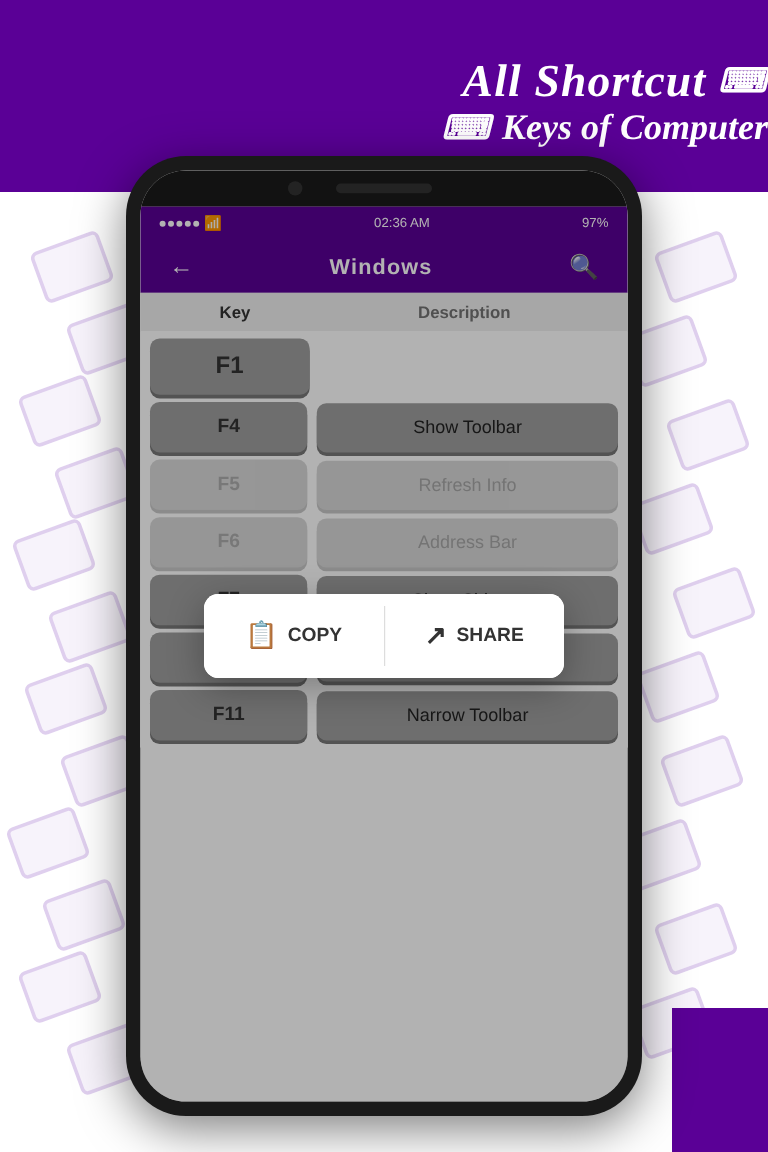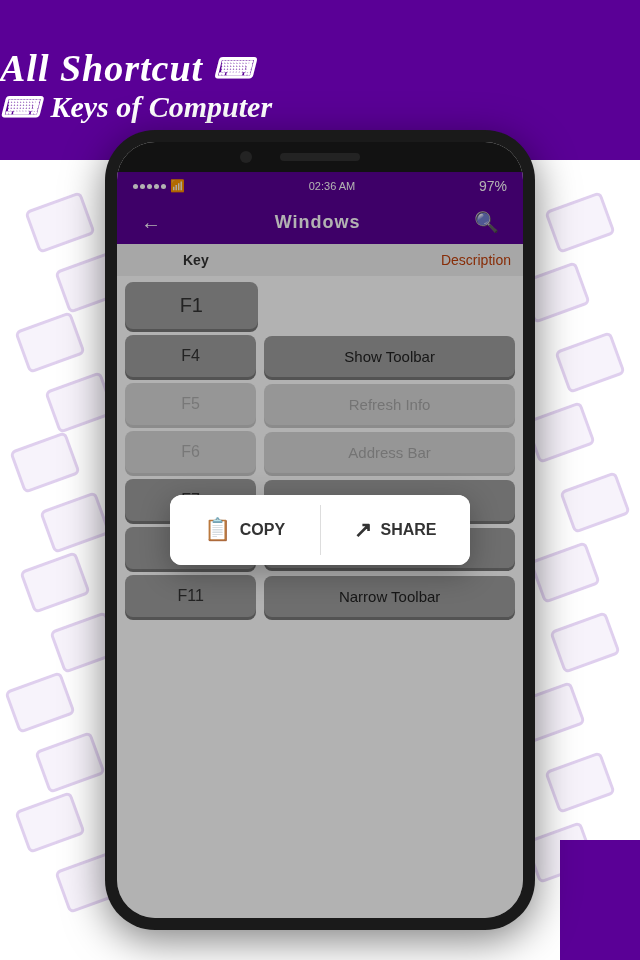--- a/index.html
+++ b/index.html
@@ -46,21 +46,21 @@
     }
 
     
     .header {
       position: absolute;
       top: 0; left: 0; right: 0;
       height: 155px;
       z-index: 10;
       display: flex;
       flex-direction: column;
-      align-items: flex-start;
+      align-items: flex-end;
       justify-content: center;
       padding-top: 15px;
     }
     .app-title-line1 {
       color: white;
       font-size: 38px;
       font-family: 'Times New Roman', serif;
       font-style: italic;
       font-weight: bold;
       letter-spacing: 1px;
@@ -184,24 +184,24 @@
     }
     .th-key {
       width: 35%;
       text-align: center;
       font-weight: bold;
       font-size: 14px;
       color: #333;
     }
     .th-desc {
       width: 65%;
-      text-align: right;
-      font-weight: normal;
+      text-align: center;
+      font-weight: bold;
       font-size: 14px;
-      color: #c2410c;
+      color: #737373;
     }
 
     
     .shortcut-list {
       padding: 6px 8px;
       display: flex;
       flex-direction: column;
       gap: 6px;
       background: white;
     }
@@ -210,21 +210,21 @@
       gap: 8px;
       align-items: center;
     }
     .key-btn {
       width: 34%;
       padding: 12px 4px;
       background: #9e9e9e;
       border: none;
       border-radius: 8px;
       font-size: 16px;
-      font-weight: normal;
+      font-weight: bold;
       color: #333;
       text-align: center;
       cursor: pointer;
       box-shadow: 0 3px 0 #777;
     }
     .desc-btn {
       width: 65%;
       padding: 12px 8px;
       background: #9e9e9e;
       border: none;
@@ -360,21 +360,21 @@
         <div class="status-dots">
           <div class="status-dot"></div>
           <div class="status-dot"></div>
           <div class="status-dot"></div>
           <div class="status-dot"></div>
           <div class="status-dot"></div>
         </div>
         <span style="font-size:12px;">📶</span>
       </div>
       <span>02:36 AM</span>
-      <span style="font-size:14px;">97%</span>
+      <span style="font-size:11px;">97%</span>
     </div>
 
     <div class="nav-bar">
       <button class="nav-btn">←</button>
       <span class="nav-title">Windows</span>
       <button class="nav-btn">
         <span>🔍</span>
       </button>
     </div>
 

